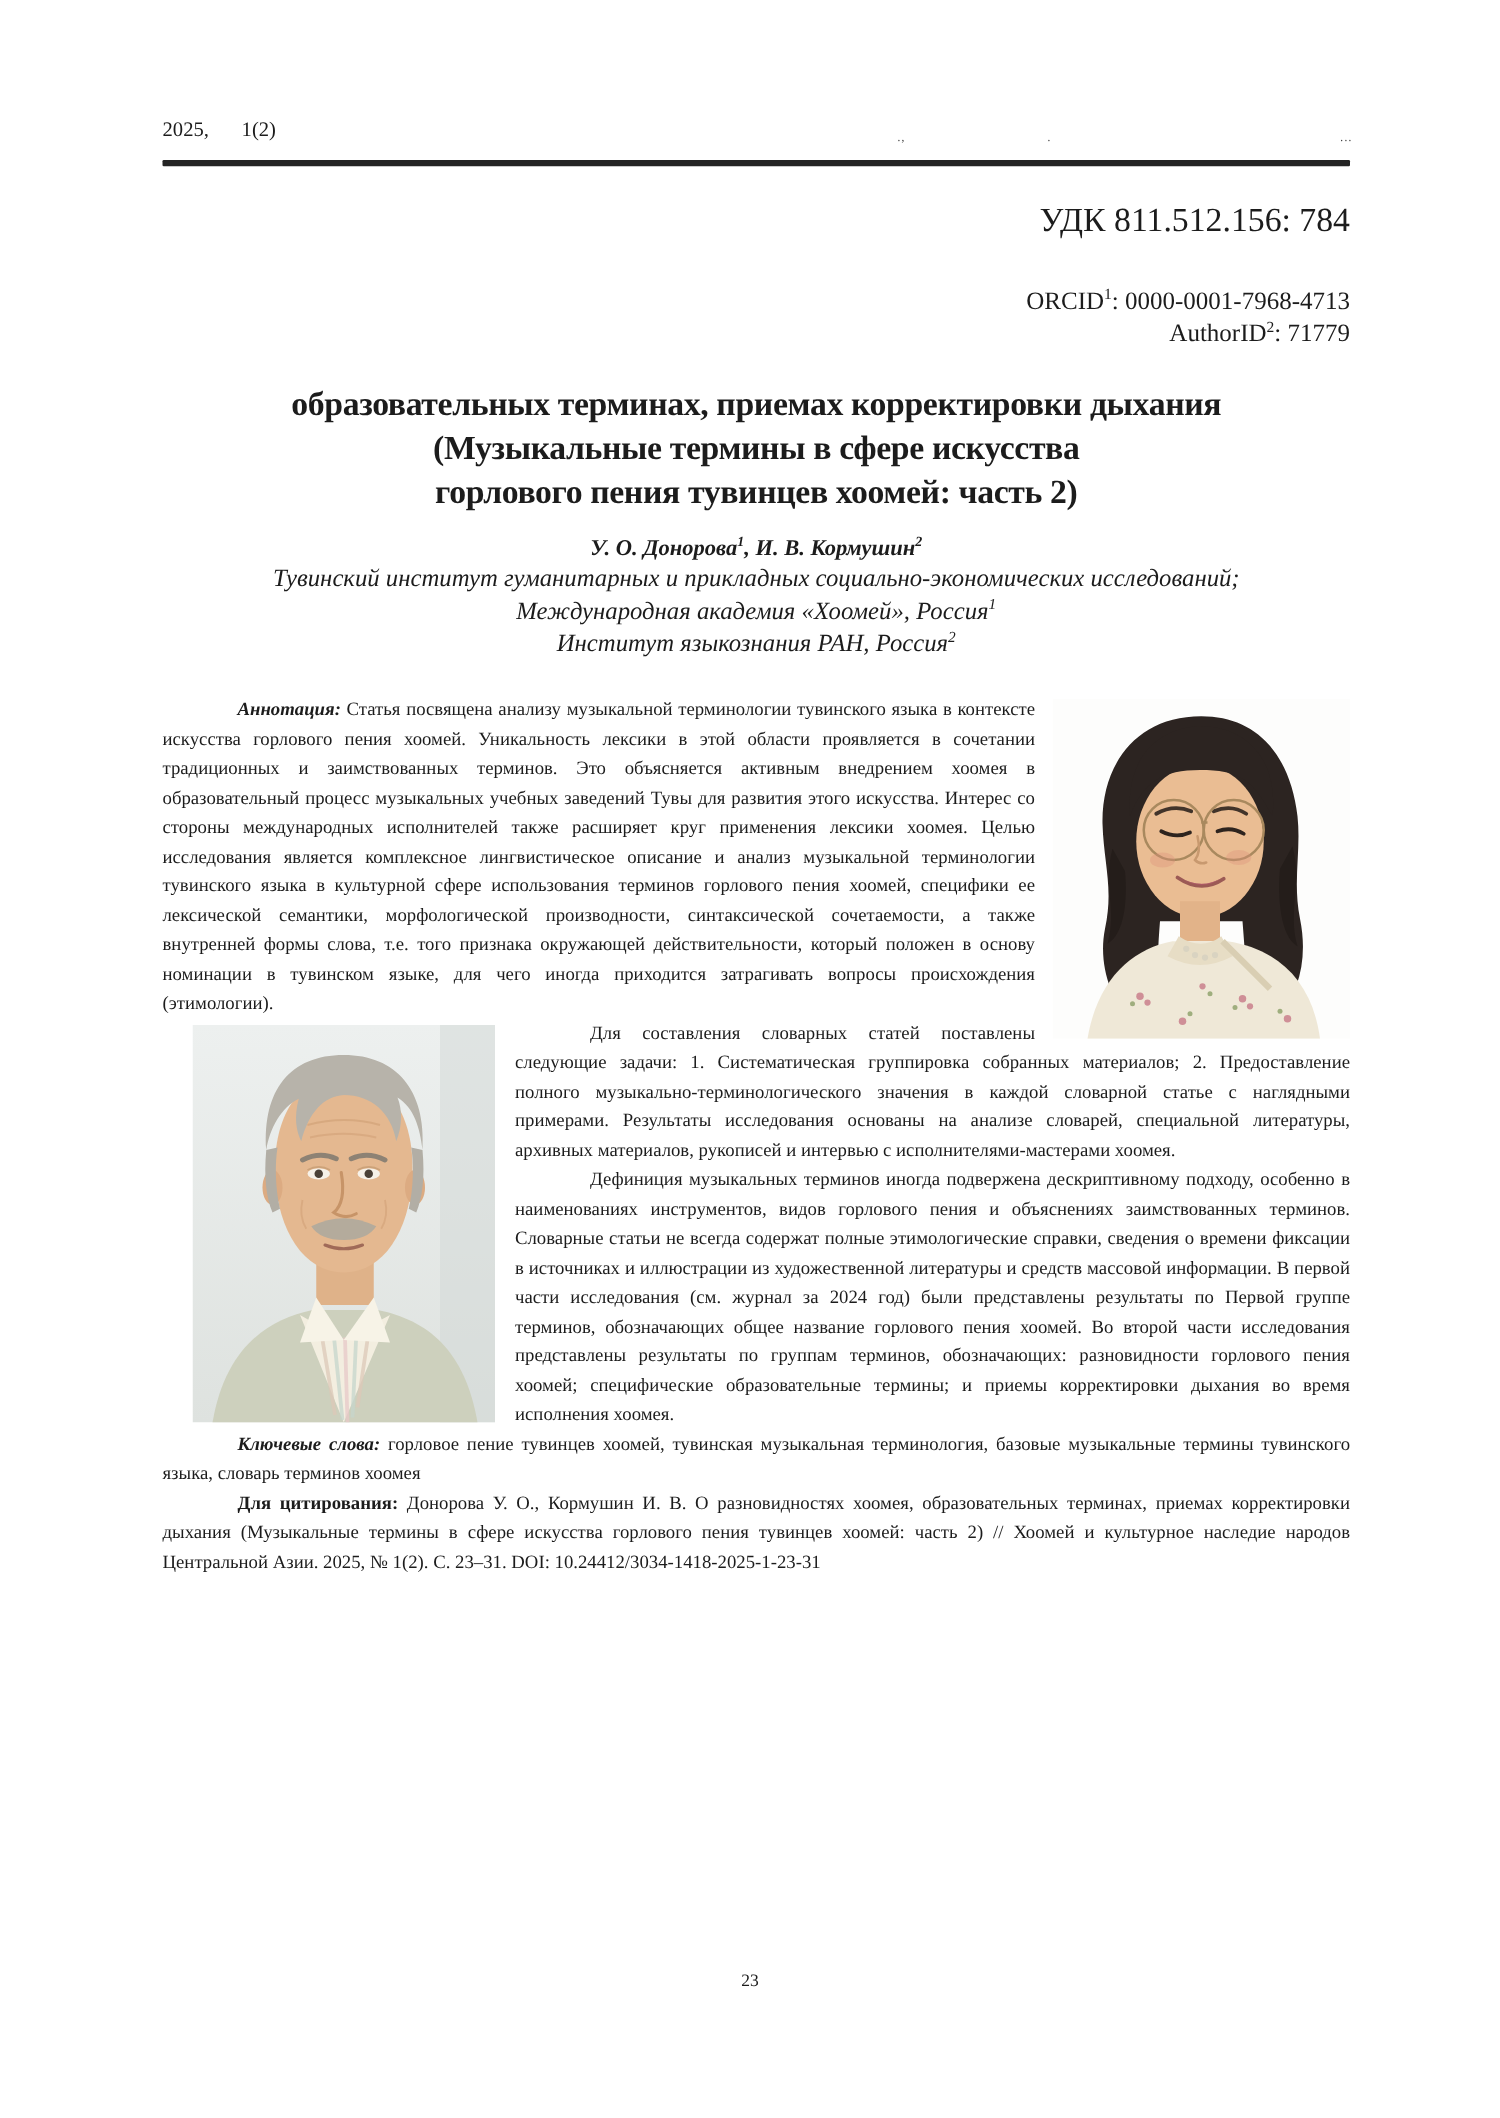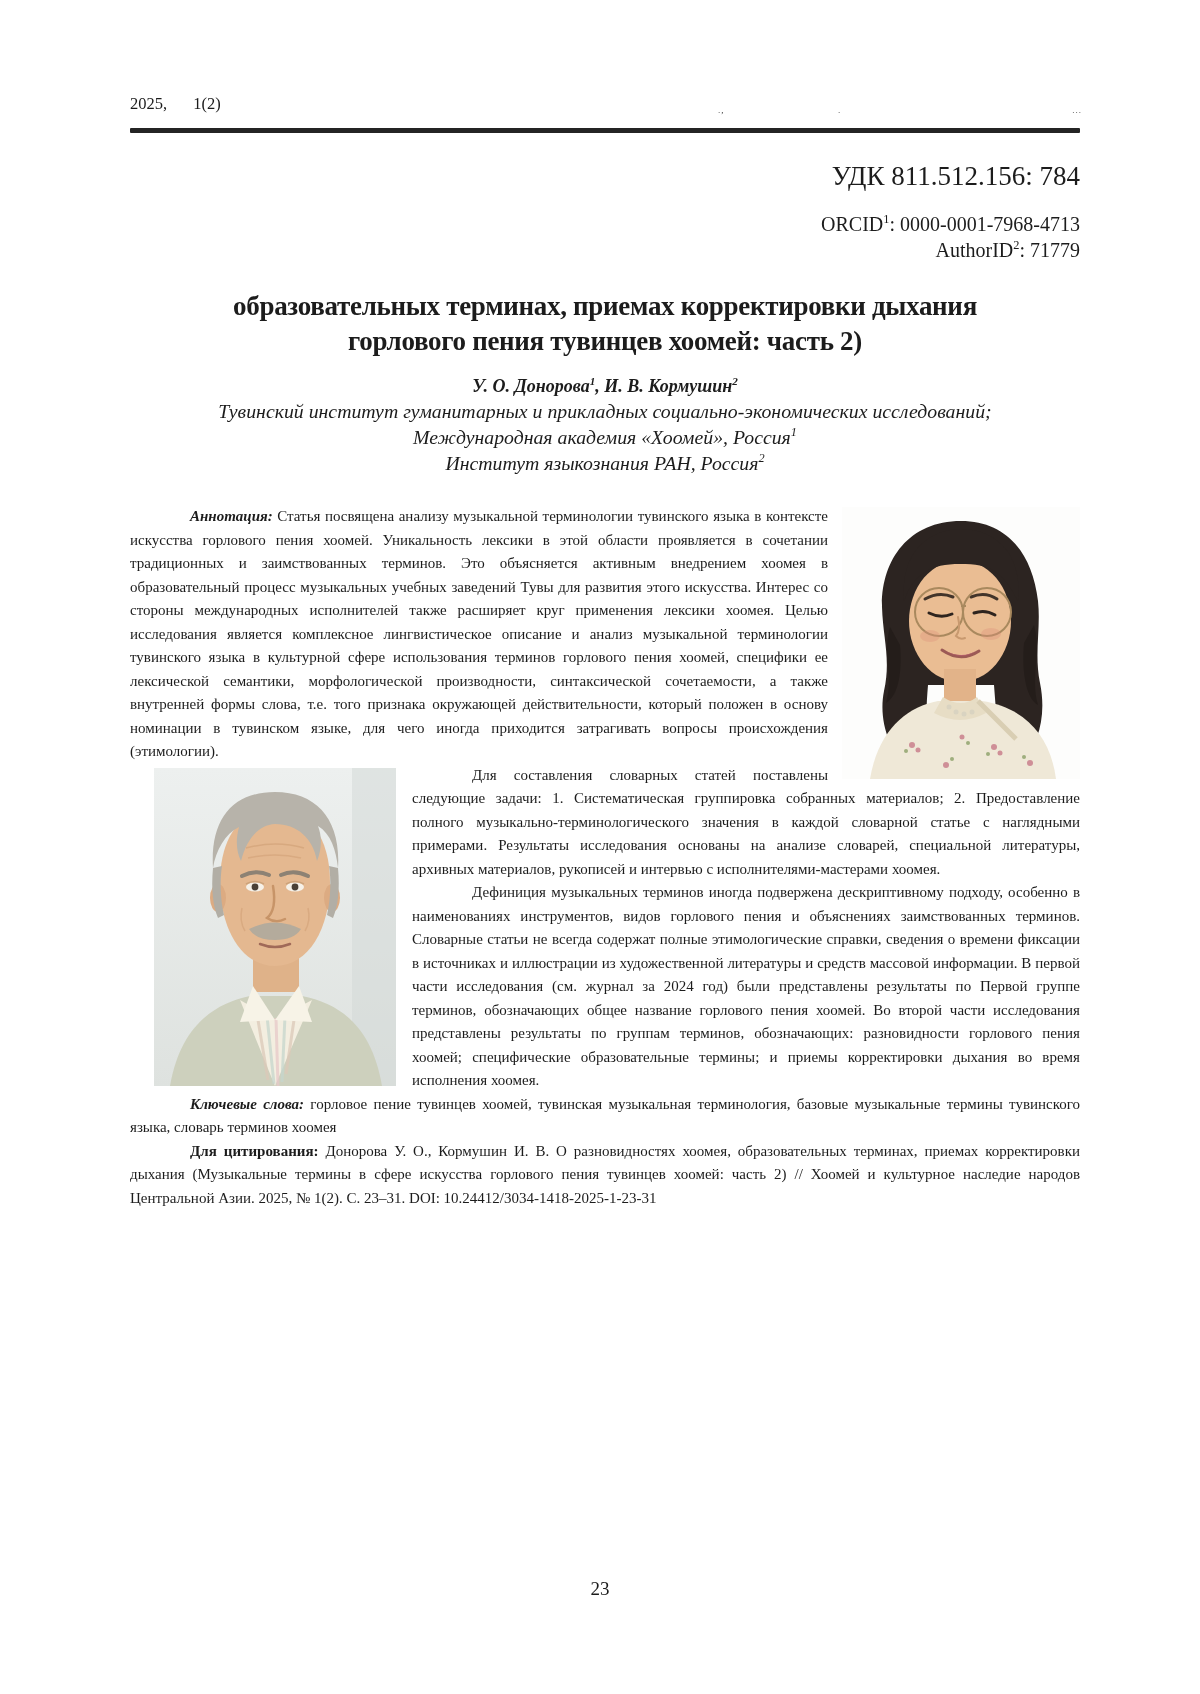--- a/index.html
+++ b/index.html
@@ -16,33 +16,33 @@
   
   .runhead{position:relative;margin-top:94px;height:22px;font-size:16.5px;}
   .runhead .year{display:inline-block;}
   .runhead .num{display:inline-block;margin-left:22px;}
   .runhead .mark{position:absolute;bottom:1px;font-size:9px;color:#3a3a3a;letter-spacing:1px;}
   .runhead .m1{left:588px;}
   .runhead .m2{left:708px;}
   .runhead .m3{right:-2px;}
   .rule{margin-top:12px;height:5px;background:#242424;border-radius:1px;}
   .udk{margin-top:28px;font-size:27px;text-align:right;}
-  .ids{margin-top:20px;text-align:right;font-size:20px;line-height:25.5px;}
+  .ids{margin-top:37px;text-align:right;font-size:20px;line-height:25.5px;}
   sup{font-size:62%;line-height:0;vertical-align:super;}
   .title{margin:26px 0 0 0;text-align:center;font-weight:700;font-size:27px;line-height:35px;letter-spacing:-0.3px;}
   .authors{margin-top:17px;text-align:center;font-size:18px;font-weight:700;font-style:italic;}
   .affils{text-align:center;font-size:19.8px;font-style:italic;line-height:26px;margin-top:1px;}
   .body{margin-top:29px;font-size:15px;line-height:23.5px;text-align:justify;}
   .body p{margin:0;text-indent:60px;}
   .bi{font-weight:700;font-style:italic;}
   .b{font-weight:700;}
   .photo-w{float:right;width:238px;height:272px;margin:2px 0 4px 14px;}
   .photo-m{float:left;width:242px;height:318px;margin:4px 16px 4px 24px;}
   .photo-w svg,.photo-m svg{display:block;width:100%;height:100%;}
-  .pageno{position:absolute;left:0;right:0;top:1578px;text-align:center;font-size:19px;}
+  .pageno{position:absolute;left:0;right:0;top:1578px;text-align:center;font-size:14px;}
 </style>
 </head>
 <body>
 
 <div class="page">
   <div class="content">
 
     <div class="runhead">
       <span class="year">2025,</span>
       <span class="num">1(2)</span>
@@ -54,20 +54,21 @@
 
     <div class="udk">УДК 811.512.156: 784</div>
 
     <div class="ids">
       <div><span>ORCID</span><sup>1</sup><span>: 0000-0001-7968-4713</span></div>
       <div><span>AuthorID</span><sup>2</sup><span>: 71779</span></div>
     </div>
 
     <h1 class="title">
       <div>образовательных терминах, приемах корректировки дыхания</div>
+      <div>(Музыкальные термины в сфере искусства</div>
       <div>горлового пения тувинцев хоомей: часть 2)</div>
     </h1>
 
     <div class="authors">
       <span>У. О. Донорова</span><sup>1</sup><span>, </span><span>И. В. Кормушин</span><sup>2</sup>
     </div>
 
     <div class="affils">
       <div><span>Тувинский институт гуманитарных и прикладных социально-экономических исследований;</span><sup></sup></div>
       <div><span>Международная академия «Хоомей», Россия</span><sup>1</sup></div>

